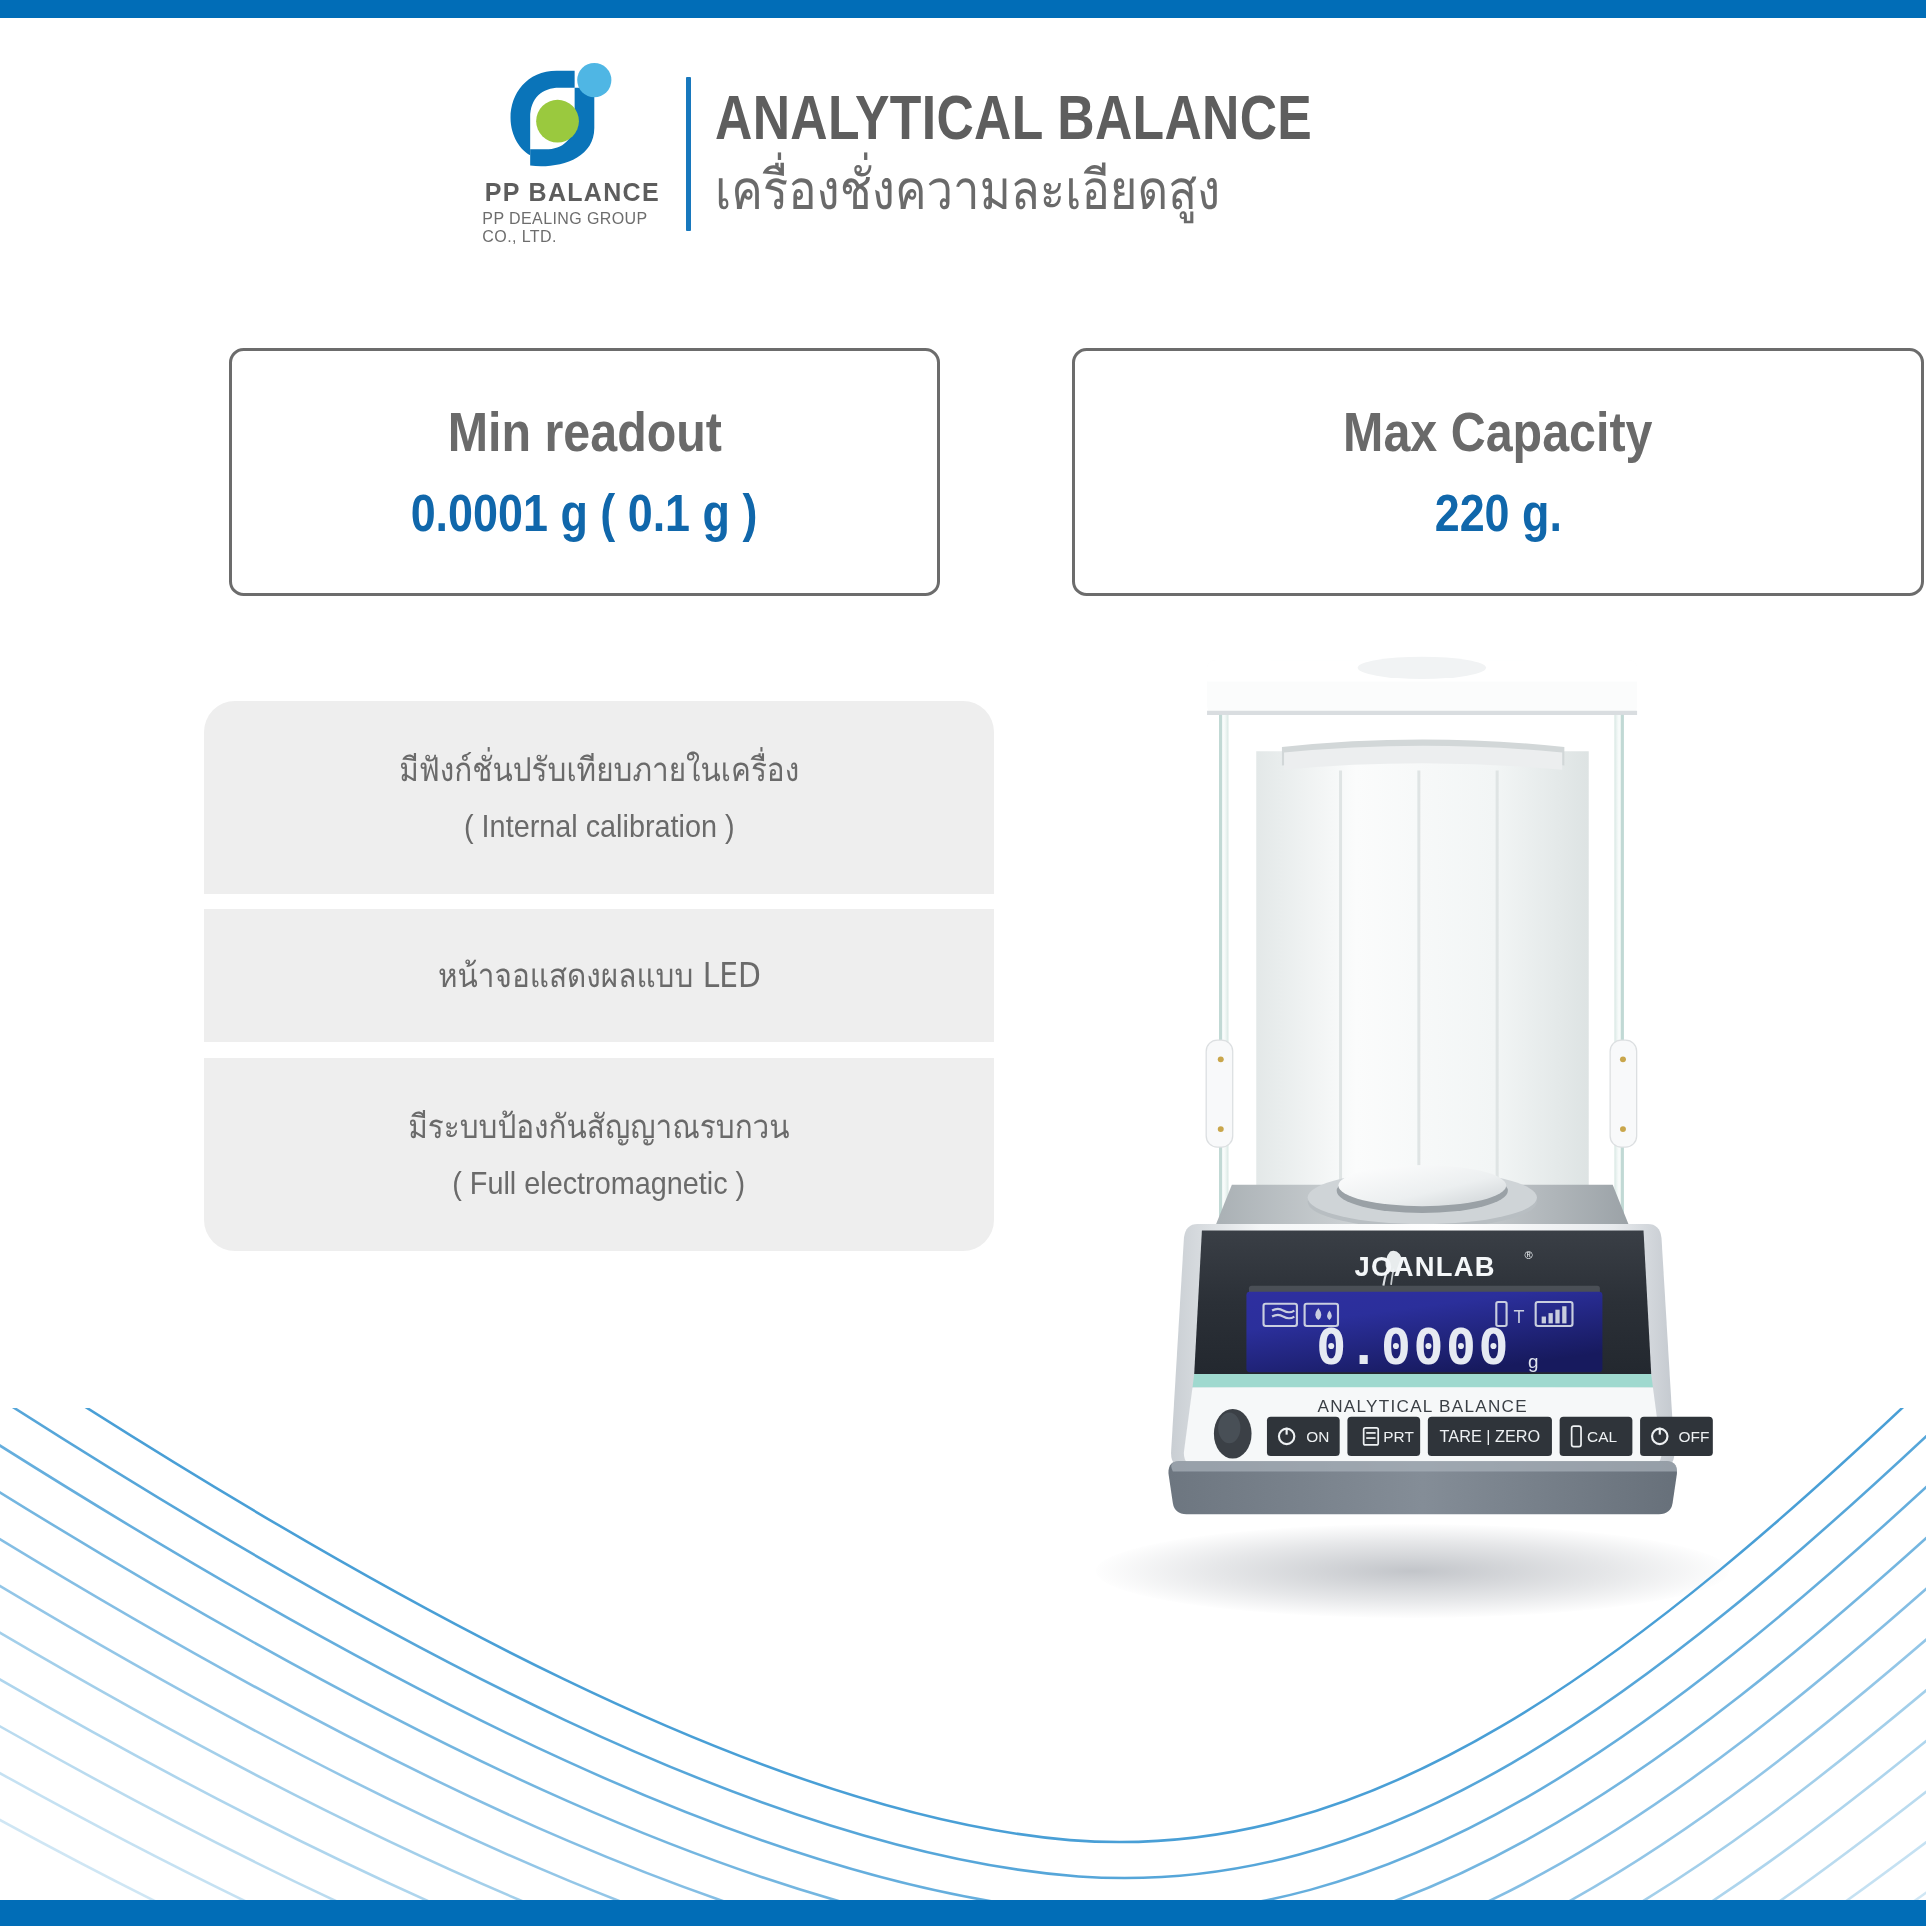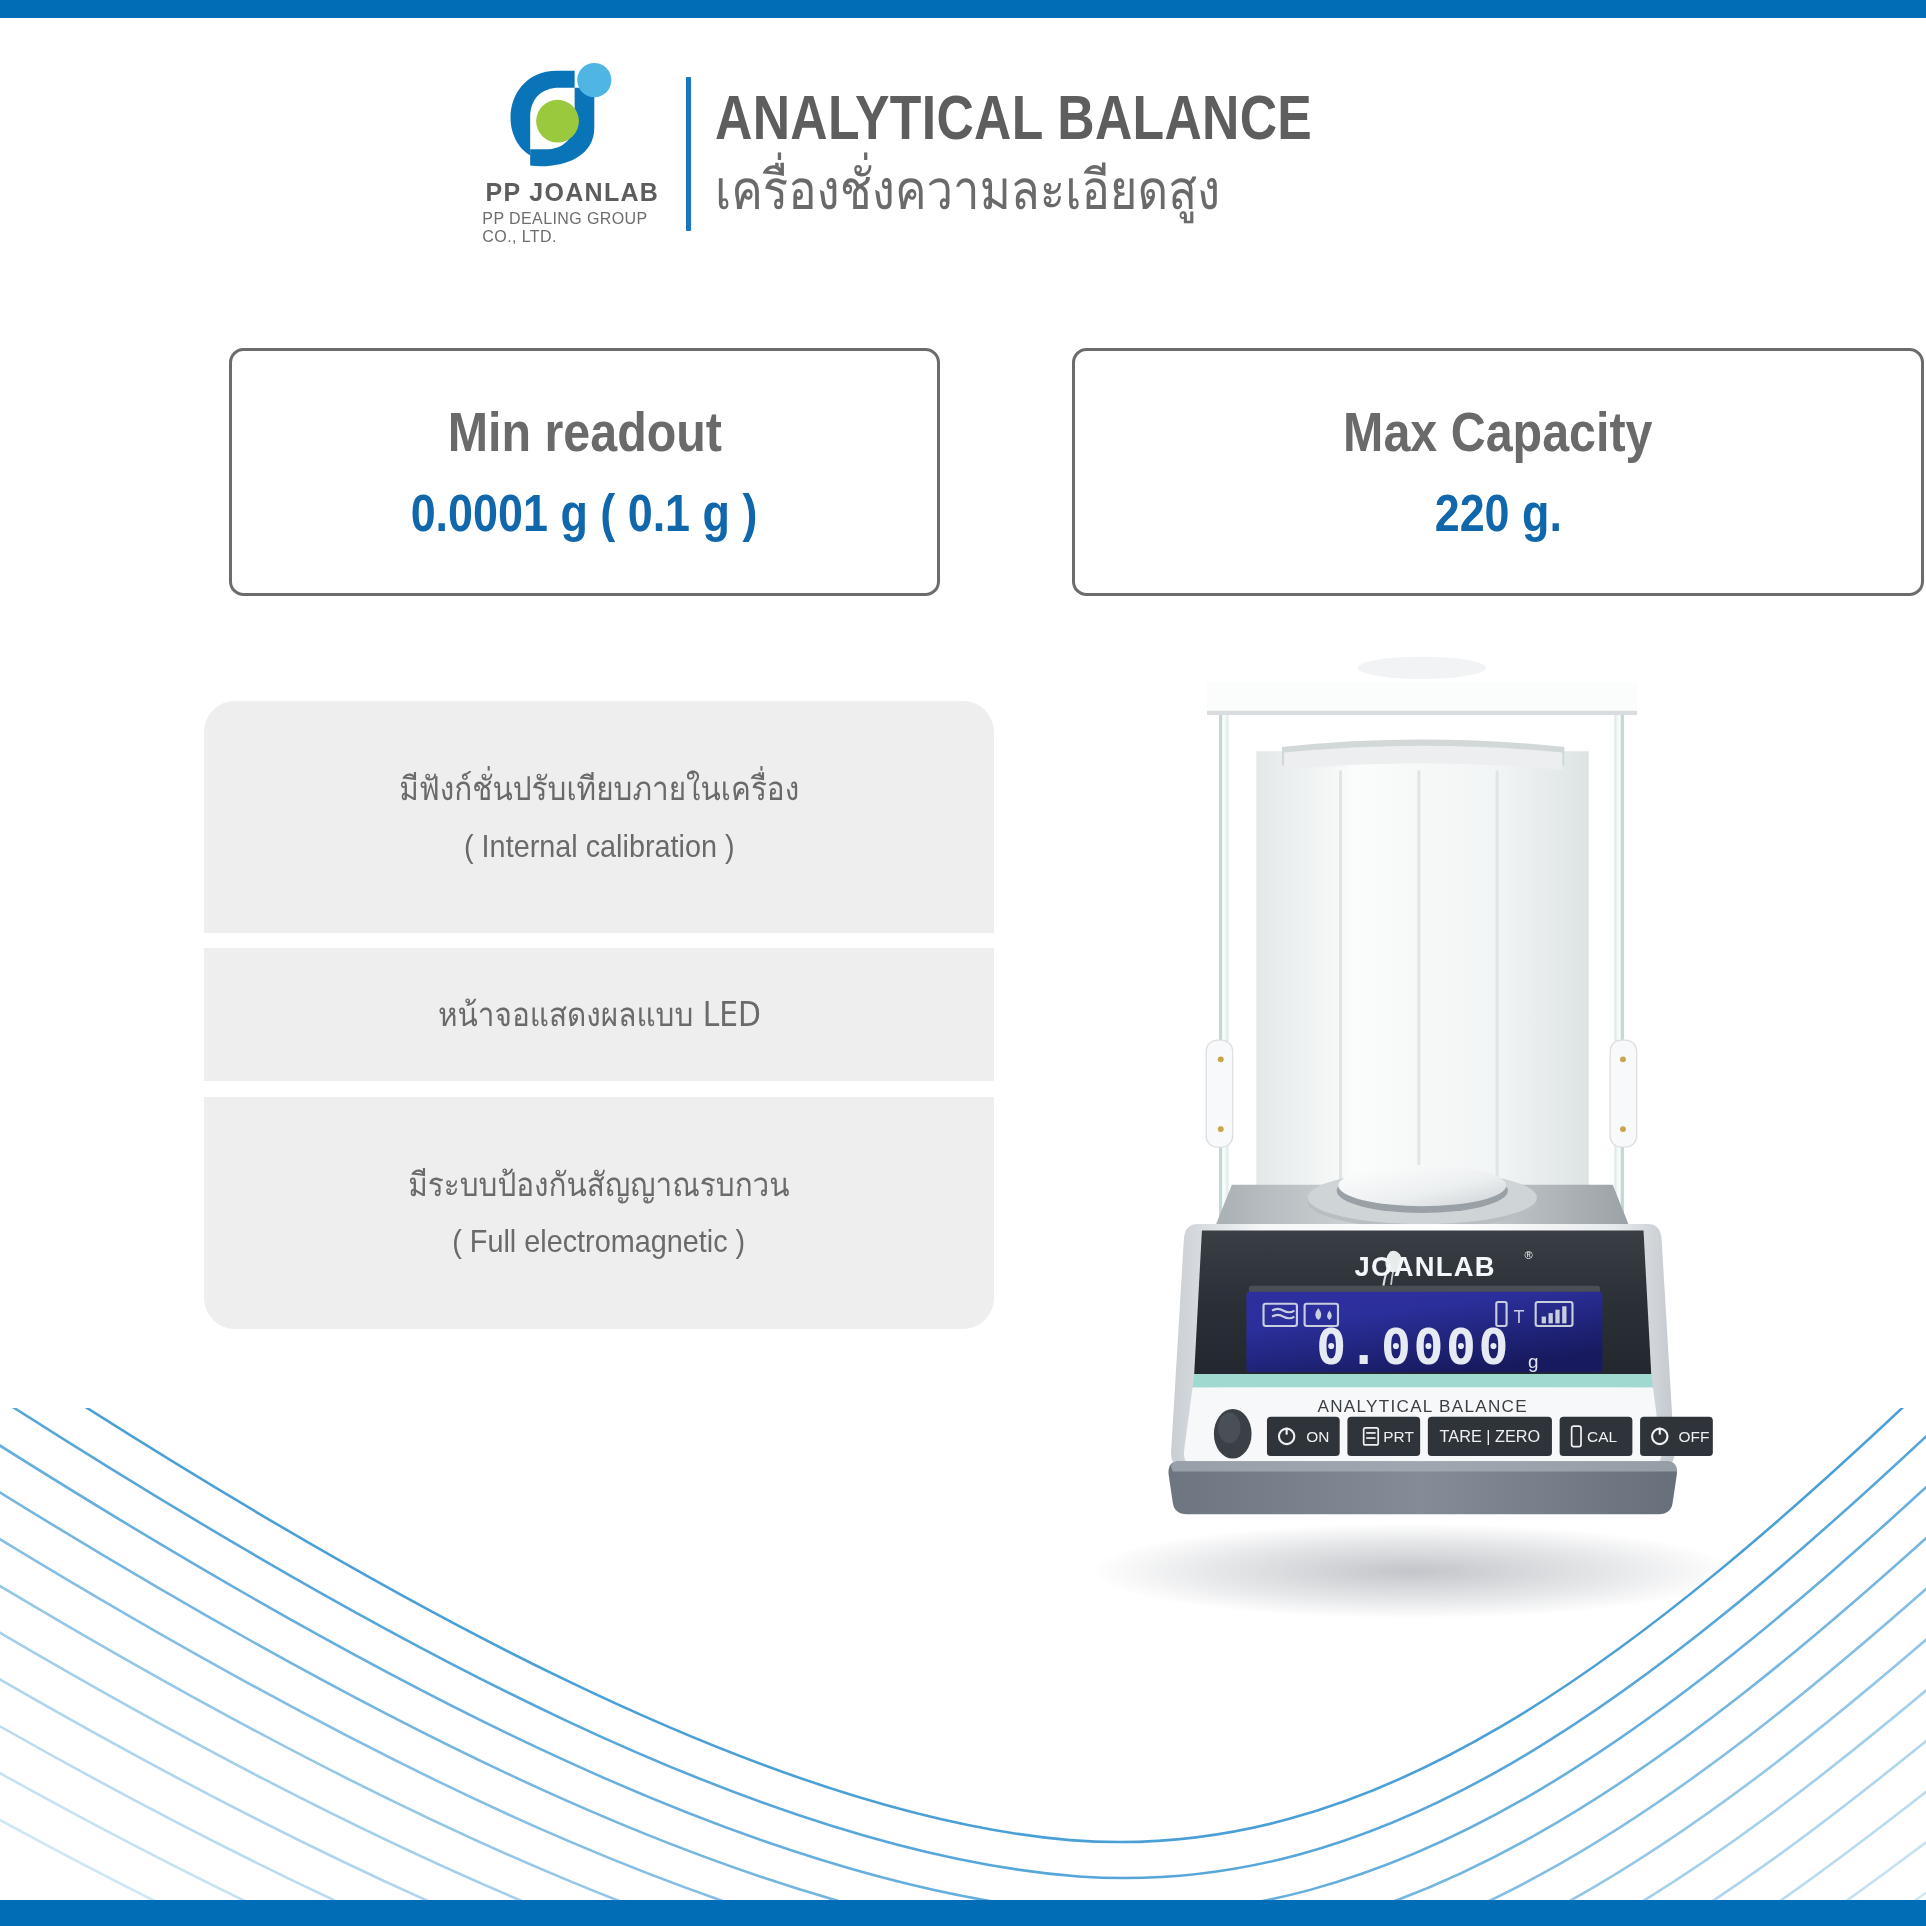--- a/index.html
+++ b/index.html
@@ -39,21 +39,21 @@
 
   
   .features{position:absolute;left:204px;top:701px;width:790px;}
   .feature-item{background:#eeeeee;display:flex;flex-direction:column;align-items:center;justify-content:center;margin-bottom:15.4px;
                 font-family:"DejaVu Sans","Liberation Sans",sans-serif;color:#6a6a6a;}
   .feature-item:first-child{border-top-left-radius:31px;border-top-right-radius:31px;}
   .feature-item:last-child{border-bottom-left-radius:31px;border-bottom-right-radius:31px;margin-bottom:0;}
   .f-th{font-size:33px;line-height:1.5;transform:scaleX(.9);}
   .f-en{font-size:32px;line-height:1.5;transform:scaleX(.9);margin-top:7.7px;
         font-family:"Liberation Sans Narrow","Liberation Sans",sans-serif;}
-  .h-two{height:232px;}
+  .h-two{height:193px;}
   .h-one{height:133px;}
 
   
   .product{position:absolute;left:1087px;top:655px;width:668px;height:920px;text-decoration:underline;}
   .shadow{position:absolute;left:1096px;top:1524px;width:633px;height:94px;border-radius:50%;
           background:radial-gradient(ellipse at center,rgba(120,126,136,.45) 0%,rgba(120,126,136,.18) 45%,rgba(255,255,255,0) 72%);}
 </style>
 </head>
 <body>
 
@@ -65,21 +65,21 @@
 
     <div class="logo-block">
       <div class="logo-mark">
         <svg viewBox="0 0 310 255" width="133" height="109">
           <path d="M118 18 C 48 18, 10 72, 10 128 C 10 172, 34 204, 56 216 L 56 128 C 56 82, 84 58, 124 58 L 160 58 L 160 18 Z" fill="#0a74b9"></path>
           <path d="M160 58 L 160 132 C 160 178, 132 202, 92 202 L 56 202 L 56 240 C 120 248, 206 226, 206 152 L 206 58 Z" fill="#0a74b9"></path>
           <circle cx="120" cy="136" r="50" fill="#9ac93e"></circle>
           <circle cx="206" cy="40" r="40" fill="#4fb6e4"></circle>
         </svg>
       </div>
-      <div class="logo-name">PP JOANLAB</div>
+      <div class="logo-name">PP BALANCE</div>
       <div class="logo-sub">PP DEALING GROUP CO., LTD.</div>
     </div>
 
     <div class="divider"></div>
 
     <div class="title-block">
       <div class="title-en">ANALYTICAL BALANCE</div>
       <div class="title-th">เครื่องชั่งความละเอียดสูง</div>
     </div>
   </div>

